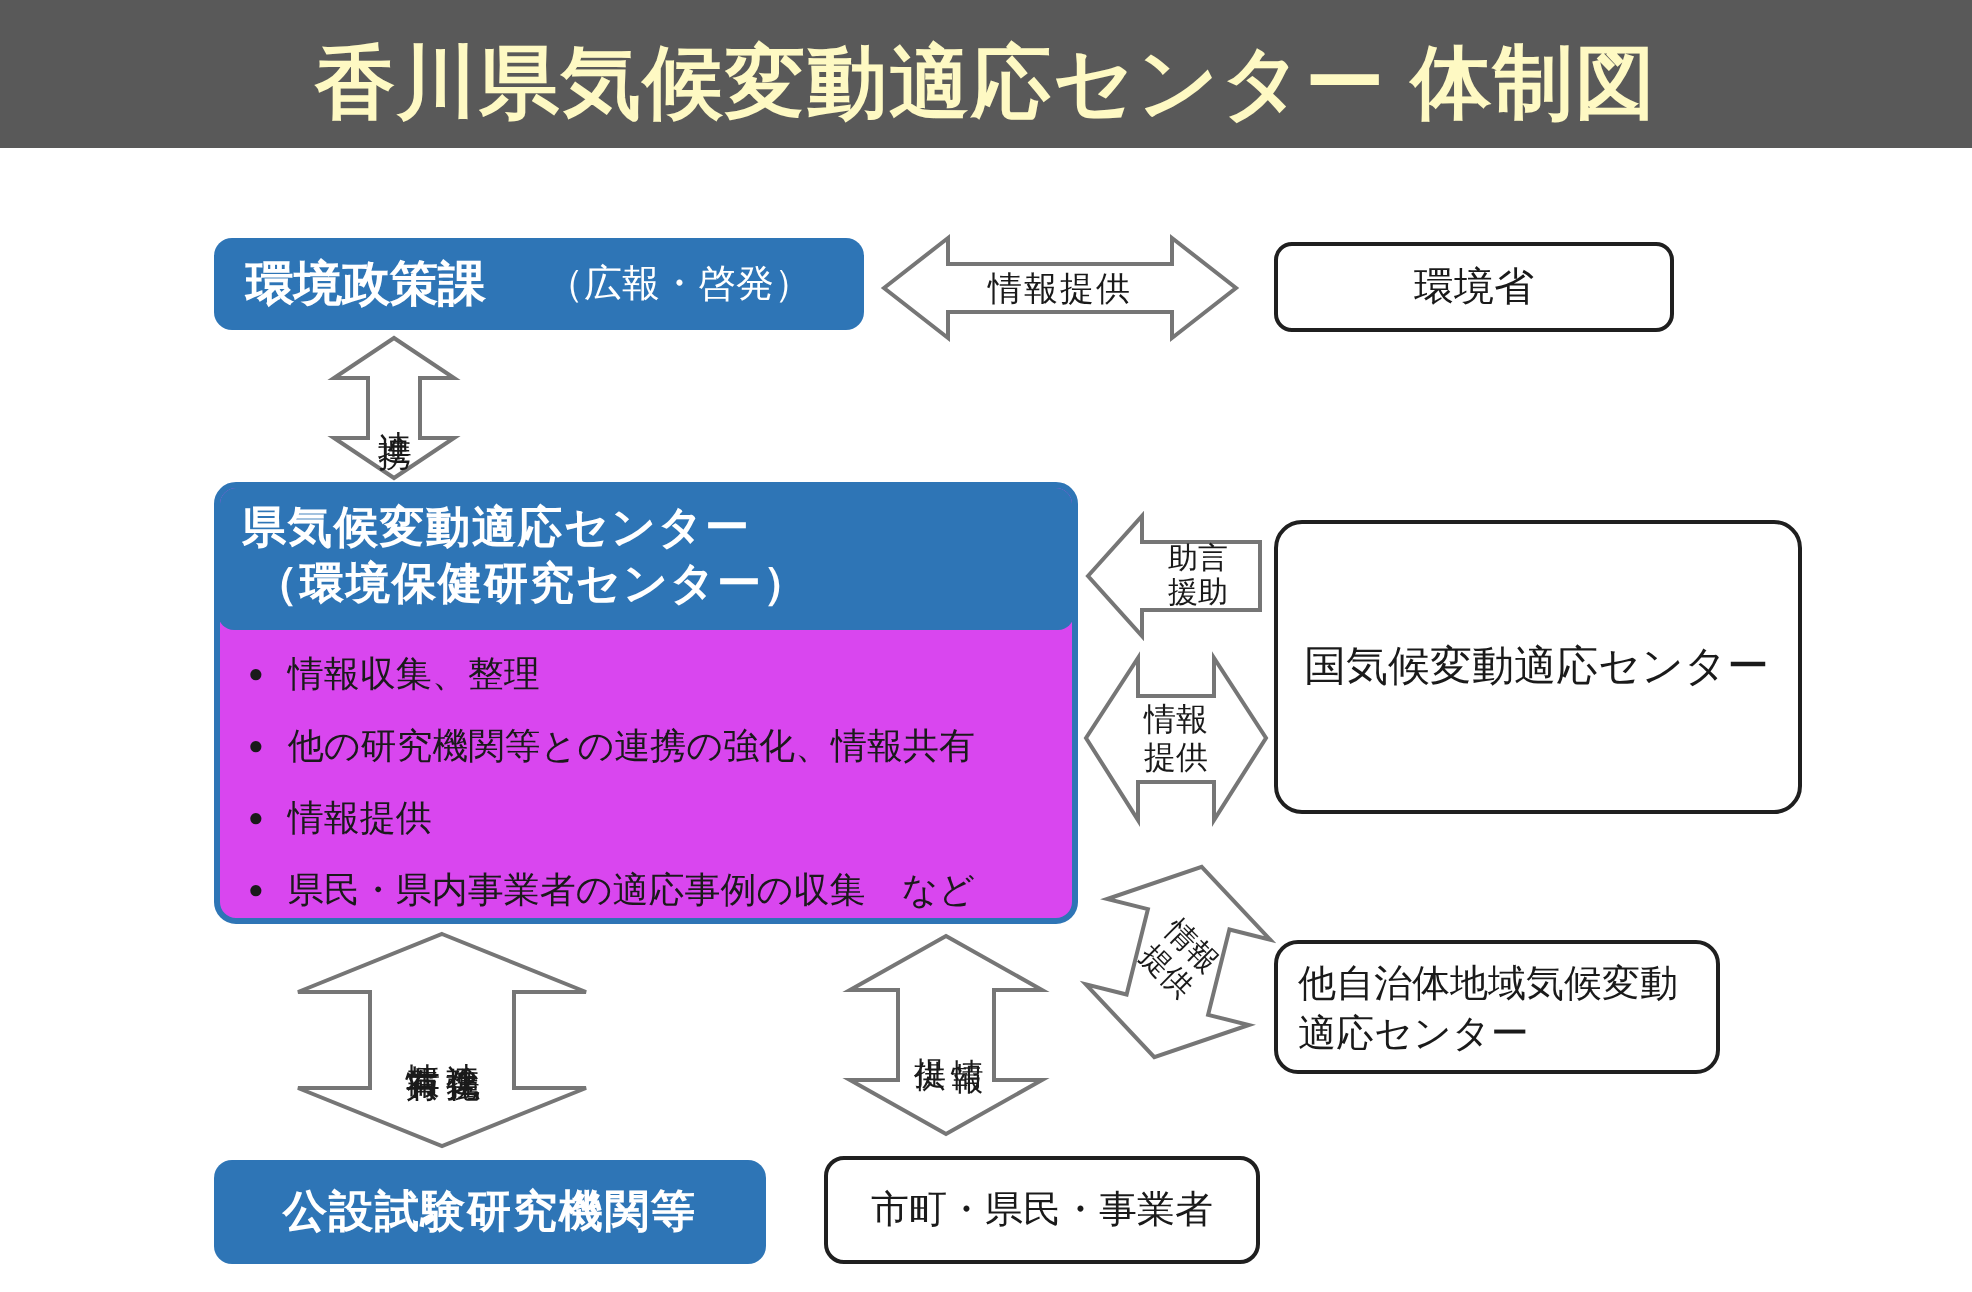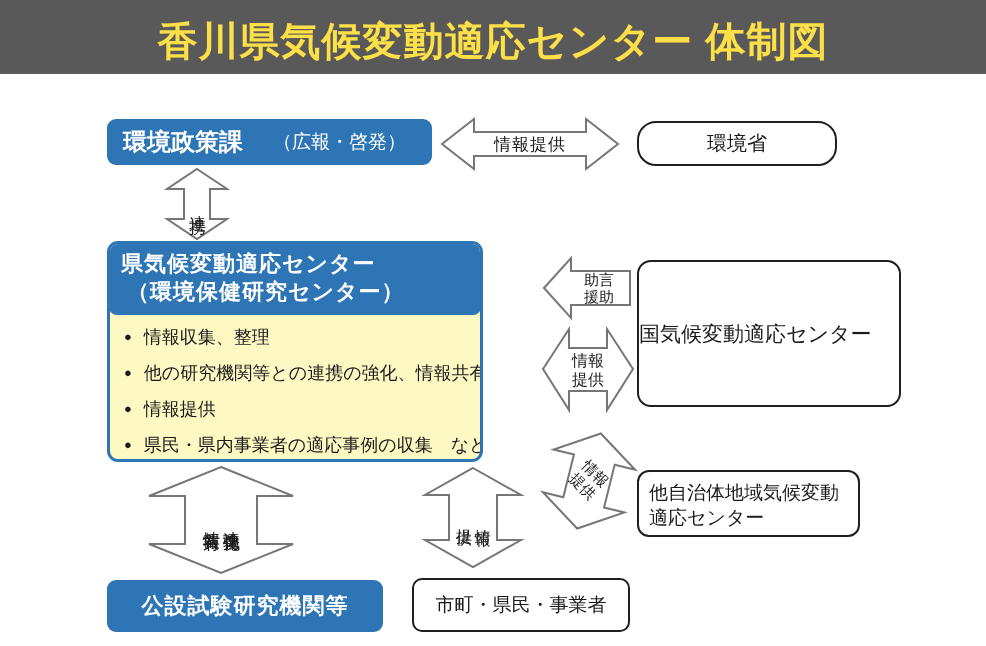--- a/index.html
+++ b/index.html
@@ -3,46 +3,46 @@
 <meta charset="utf-8">
 <style>
   * { margin:0; padding:0; box-sizing:border-box; }
   html,body { background:#fff; }
   body { font-family:"Liberation Sans", sans-serif; color:#1a1a1a; }
   .stage { position:relative; width:986px; height:646px; background:#ffffff; overflow:hidden; }
 
   
   .banner { position:absolute; left:0; top:0; width:986px; height:74px; background:#595959;
             display:flex; align-items:center; justify-content:center; padding-top:8px; }
-  .banner h1 { color:#fde047; font-size:40px; font-weight:bold; letter-spacing:1px; white-space:nowrap; }
+  .banner h1 { color:#fef9c3; font-size:40px; font-weight:bold; letter-spacing:1px; white-space:nowrap; }
 
   
   .abs { position:absolute; }
   .blue-box { background:#2E75B6; border-radius:9px; color:#fff; display:flex; align-items:center; }
-  .white-box { background:#fff; border:2px solid #1f1f1f; border-radius:19px; }
+  .white-box { background:#fff; border:2px solid #1f1f1f; border-radius:9px; }
 
   .env-policy { left:107px; top:119px; width:325px; height:46px; padding-left:16px; }
   .env-policy .name { font-size:24px; font-weight:bold; white-space:nowrap; }
   .env-policy .note { font-size:19px; margin-left:30px; white-space:nowrap; }
 
   .env-ministry { left:637px; top:121px; width:200px; height:45px;
                   display:flex; align-items:center; justify-content:center; font-size:20px; }
 
   
-  .main-box { left:107px; top:241px; width:376px; height:221px; border:3px solid #2E75B6;
-              border-radius:11px; background:#fef9c3; overflow:hidden; }
+  .main-box { left:107px; top:241px; width:432px; height:221px; border:3px solid #2E75B6;
+              border-radius:11px; background:#d946ef; overflow:hidden; }
   .main-box-header { background:#2E75B6; border-radius:8px; margin:-1px; padding:7px 10px 9px 12px;
                      color:#fff; font-weight:bold; font-size:22px; line-height:28px; letter-spacing:1px; }
   .main-box-header .l2 { padding-left:6px; }
   .main-box-body { padding:11px 8px 0 14px; }
   .bullet-row { display:flex; align-items:baseline; height:36px; font-size:18px; white-space:nowrap; }
   .bullet-marker { font-size:13px; margin-right:12px; position:relative; top:-2px; }
 
   .national-center { left:637px; top:260px; width:264px; height:147px; border-radius:14px;
-                     display:flex; flex-direction:column; justify-content:center; 
+                     display:flex; flex-direction:column; justify-content:center; padding-left:13px;
                      font-size:21px; line-height:34px; }
   .other-local { left:637px; top:470px; width:223px; height:67px; border-radius:12px;
                  padding:8px 10px; font-size:19px; line-height:25px; }
 
   .public-labs { left:107px; top:580px; width:276px; height:52px; justify-content:center;
                  font-size:22px; font-weight:bold; letter-spacing:1px; }
   .citizens { left:412px; top:578px; width:218px; height:54px; border-radius:10px;
               display:flex; align-items:center; justify-content:center; font-size:19px; }
 
   

